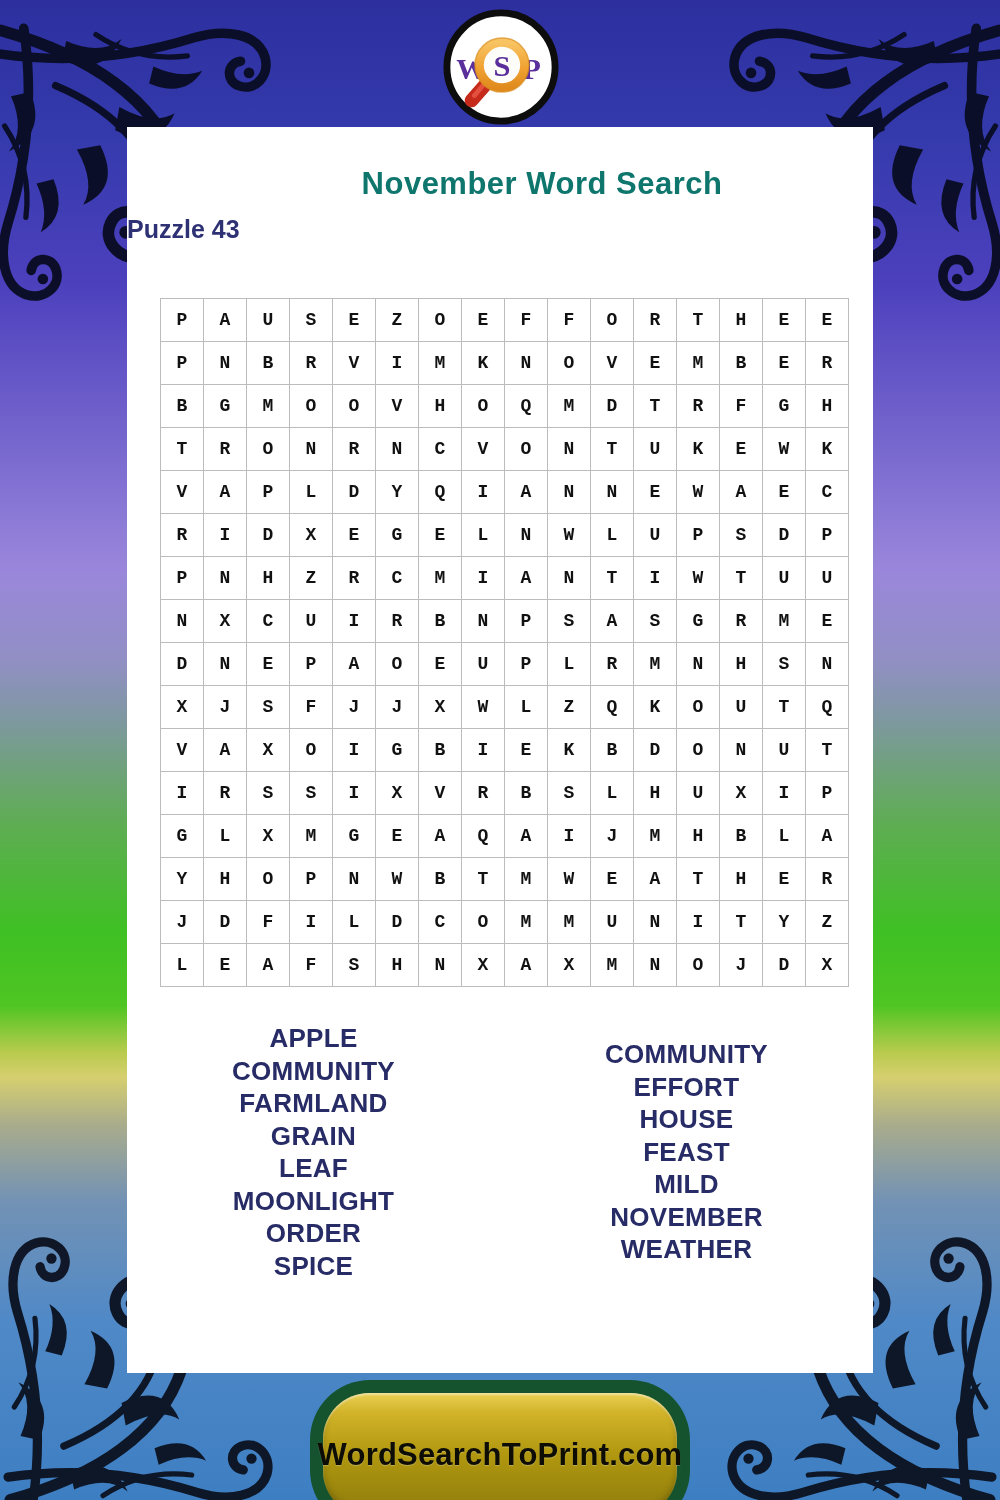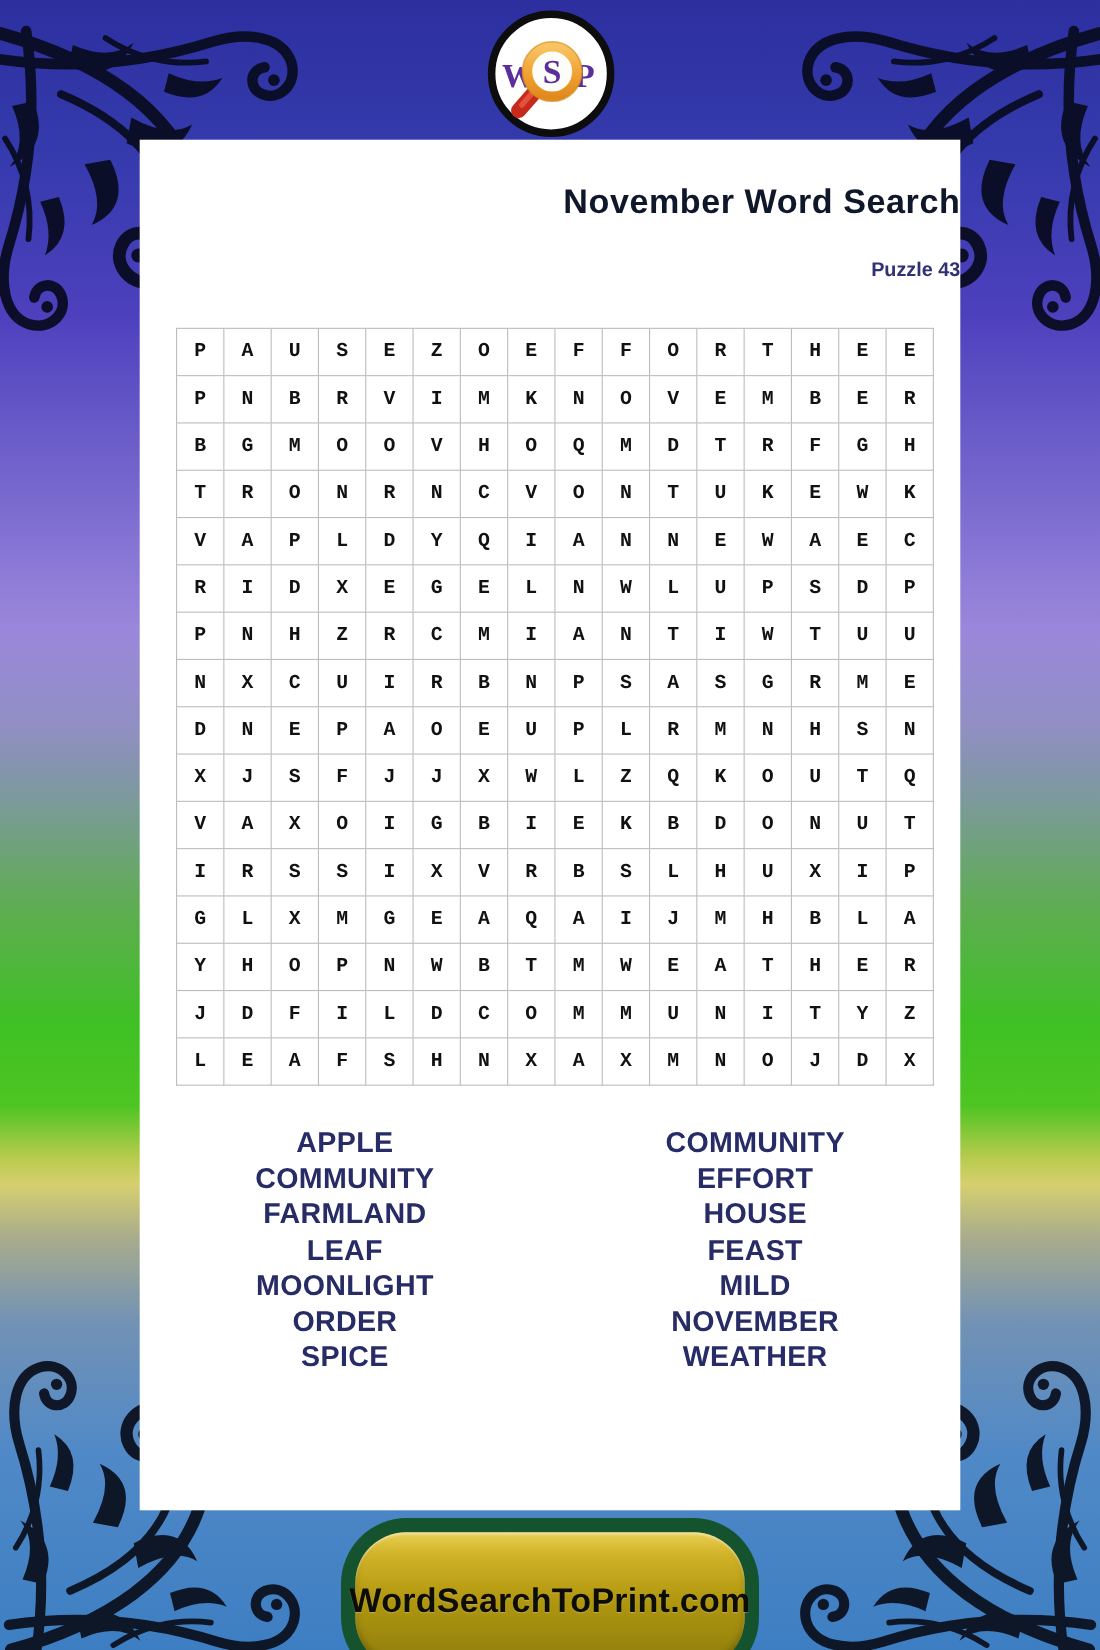--- a/index.html
+++ b/index.html
@@ -28,26 +28,26 @@
   .orn-tl{left:-6px;top:-6px;width:340px;height:400px;}
   .orn-tr{right:-6px;top:-6px;width:340px;height:400px;transform:scaleX(-1);}
   .orn-bl{left:-6px;bottom:-6px;width:350px;height:330px;transform:scaleY(-1);color:#0c1322;}
   .orn-br{right:-6px;bottom:-6px;width:350px;height:330px;transform:scale(-1,-1);color:#0c1322;}
 
   .card{
     position:absolute;left:127px;top:127px;width:746px;height:1246px;
     background:#ffffff;
   }
   .title{
-    position:absolute;top:39px;left:0;width:100%;text-align:right;
-    font-size:31px;font-weight:bold;color:#0f172a;letter-spacing:.5px;
+    position:absolute;top:39px;left:0;width:100%;text-align:center;
+    font-size:31px;font-weight:bold;color:#0f766e;letter-spacing:.5px;padding-left:42px;
   }
   .subtitle{
-    position:absolute;top:88px;left:0;width:100%;text-align:right;
-    font-size:18px;font-weight:bold;color:#2e3174;margin-top:20px;
+    position:absolute;top:88px;left:0;width:100%;text-align:left;
+    font-size:25px;font-weight:bold;color:#2e3174;
   }
   table.grid{
     position:absolute;left:33px;top:171px;border-collapse:collapse;
   }
   table.grid td{
     width:42px;height:42px;border:1px solid #bcbcbc;
     text-align:center;vertical-align:middle;
     font-family:"Liberation Mono","DejaVu Sans Mono",monospace;
     font-weight:bold;font-size:18px;color:#111111;background:#ffffff;
     padding:0;
@@ -416,20 +416,21 @@
           <td>D</td>
           <td>X</td>
         </tr>
       </tbody>
     </table>
   <div class="words">
     <ul>
         <li>APPLE</li>
         <li>COMMUNITY</li>
         <li>FARMLAND</li>
+        <li>GRAIN</li>
         <li>LEAF</li>
         <li>MOONLIGHT</li>
         <li>ORDER</li>
         <li>SPICE</li>
       </ul>
     <ul>
         <li>COMMUNITY</li>
         <li>EFFORT</li>
         <li>HOUSE</li>
         <li>FEAST</li>

